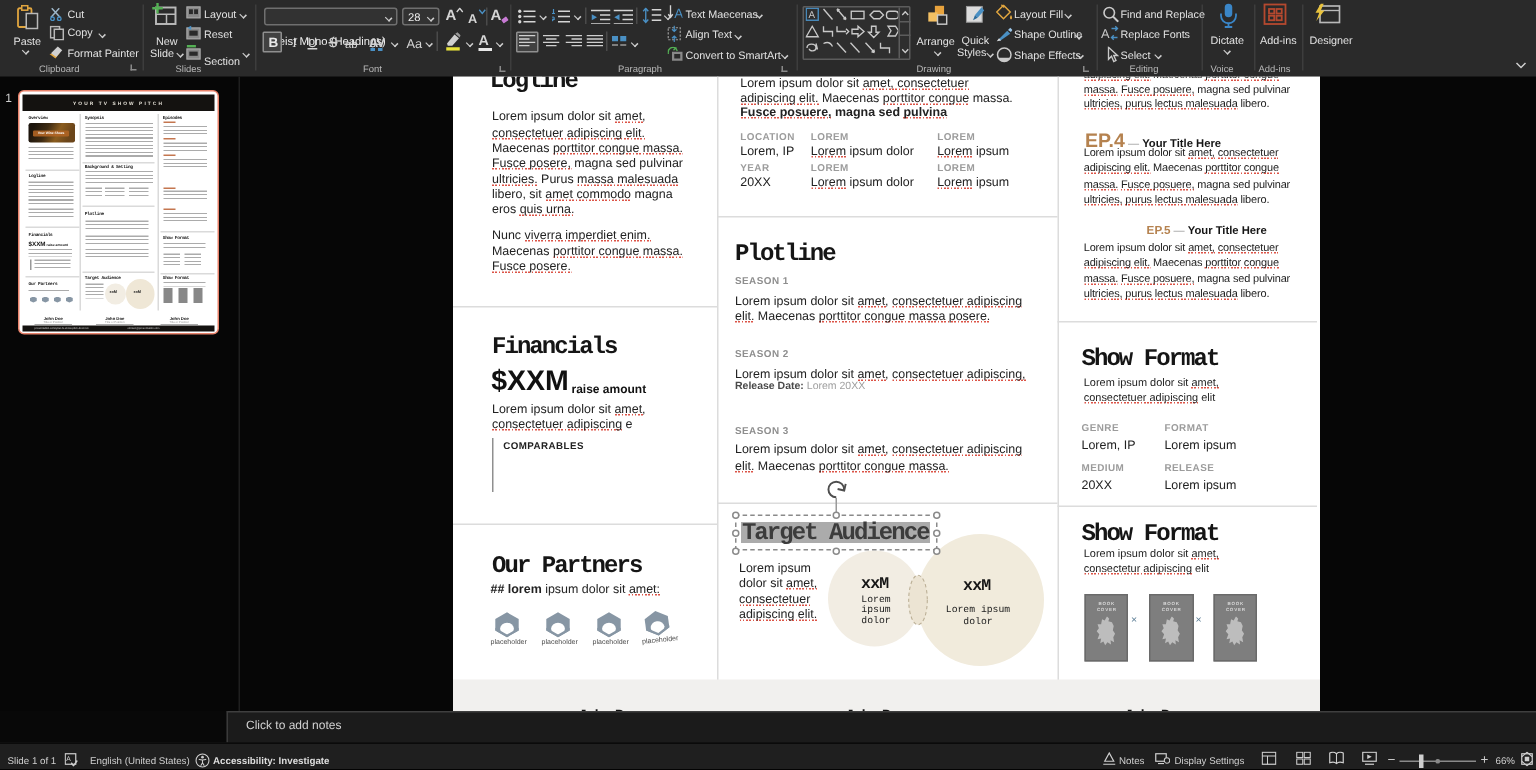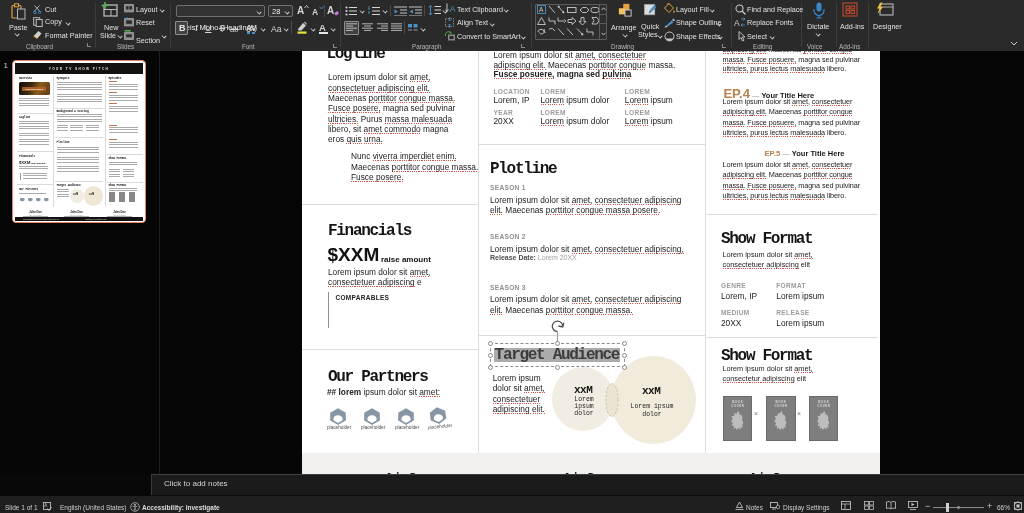--- a/index.html
+++ b/index.html
@@ -202,21 +202,21 @@
         <path d="M0 6 H4 M5.5 6 H9.5" stroke="#9a9a9a" stroke-width="1"></path>
       </svg>
     <div class="cv" style="left:421px;top:27px;"></div>
   </div>
 
   <div id="g-textdir">
     <svg class="ab" style="left:445px;top:3px;" width="10" height="11" viewBox="0 0 10 11">
         <path d="M2 0.5 V8 M0.5 6.5 L2 8.5 L3.5 6.5" stroke="#d5d5d5" stroke-width="0.9" fill="none"></path>
         <text x="4.5" y="9" font-size="9" fill="#4a90c4" font-family="sans-serif">A</text>
       </svg>
-    <div class="rt" style="left:457px;top:4.5px;">Text Clipboard</div>
+    <div class="rt" style="left:457px;top:4.5px;">Text Maecenas</div>
     <div class="cv" style="left:504px;top:8px;"></div>
     <svg class="ab" style="left:444px;top:17px;" width="11" height="11" viewBox="0 0 11 11">
         <rect x="1.5" y="1.5" width="8" height="8" fill="none" stroke="#9a9a9a" stroke-width="0.8" stroke-dasharray="1.5 1"></rect>
         <path d="M5.5 0 V4 M4 2.5 L5.5 4 L7 2.5 M5.5 11 V7 M4 8.5 L5.5 7 L7 8.5" stroke="#4a90c4" stroke-width="0.8" fill="none"></path>
       </svg>
     <div class="rt" style="left:457px;top:18px;">Align Text</div>
     <div class="cv" style="left:490px;top:21.5px;"></div>
     <svg class="ab" style="left:445px;top:31px;" width="11" height="10" viewBox="0 0 11 10">
         <rect x="3" y="3.5" width="7" height="6" fill="#888"></rect>
         <rect x="4.5" y="5" width="4" height="3" fill="#2a2a2a"></rect>
@@ -464,21 +464,21 @@
     <div class="dv" style="left:403px;top:286px;width:173px;height:1px;"></div>
 
     <div class="mh" style="left:24.5px;top:-5.4px;">Logline</div>
     <div class="bt" style="left:26px;top:21.2px;">Lorem ipsum dolor sit <span class="sp">amet,</span><br>
       <span class="sp">consectetuer adipiscing elit.</span><br>
       Maecenas <span class="sp">porttitor congue massa.</span><br>
       <span class="sp">Fusce posere,</span> magna sed pulvinar<br>
       <span class="sp">ultricies.</span> Purus <span class="sp">massa malesuada</span><br>
       libero, sit <span class="sp">amet commodo</span> magna<br>
       eros <span class="sp">quis urna.</span></div>
-    <div class="bt" style="left:26px;top:100.4px;margin-left:23px;">Nunc <span class="sp">viverra imperdiet enim.</span><br>
+    <div class="bt" style="left:26px;top:100.4px;">Nunc <span class="sp">viverra imperdiet enim.</span><br>
       Maecenas <span class="sp">porttitor congue massa.</span><br>
       <span class="sp">Fusce posere.</span></div>
     <div class="mh" style="left:26px;top:172.4px;">Financials</div>
     <div class="t b" style="left:25.5px;top:194.2px;font-size:19px;line-height:19px;color:#111;">$XXM</div>
     <div class="t b" style="left:79px;top:203.5px;font-size:8px;color:#111;">raise amount</div>
     <div class="bt" style="left:26px;top:215.7px;">Lorem ipsum dolor sit <span class="sp">amet,</span><br>
       <span class="sp">consectetuer adipiscing</span> e</div>
     <div class="ab" style="left:25.5px;top:240.6px;width:1px;height:36px;background:#8f8f8f;"></div>
     <div class="t b" style="left:33.5px;top:242.5px;font-size:6.5px;letter-spacing:0.3px;color:#222;">COMPARABLES</div>
     <div class="mh" style="left:26px;top:318.2px;">Our Partners</div>

